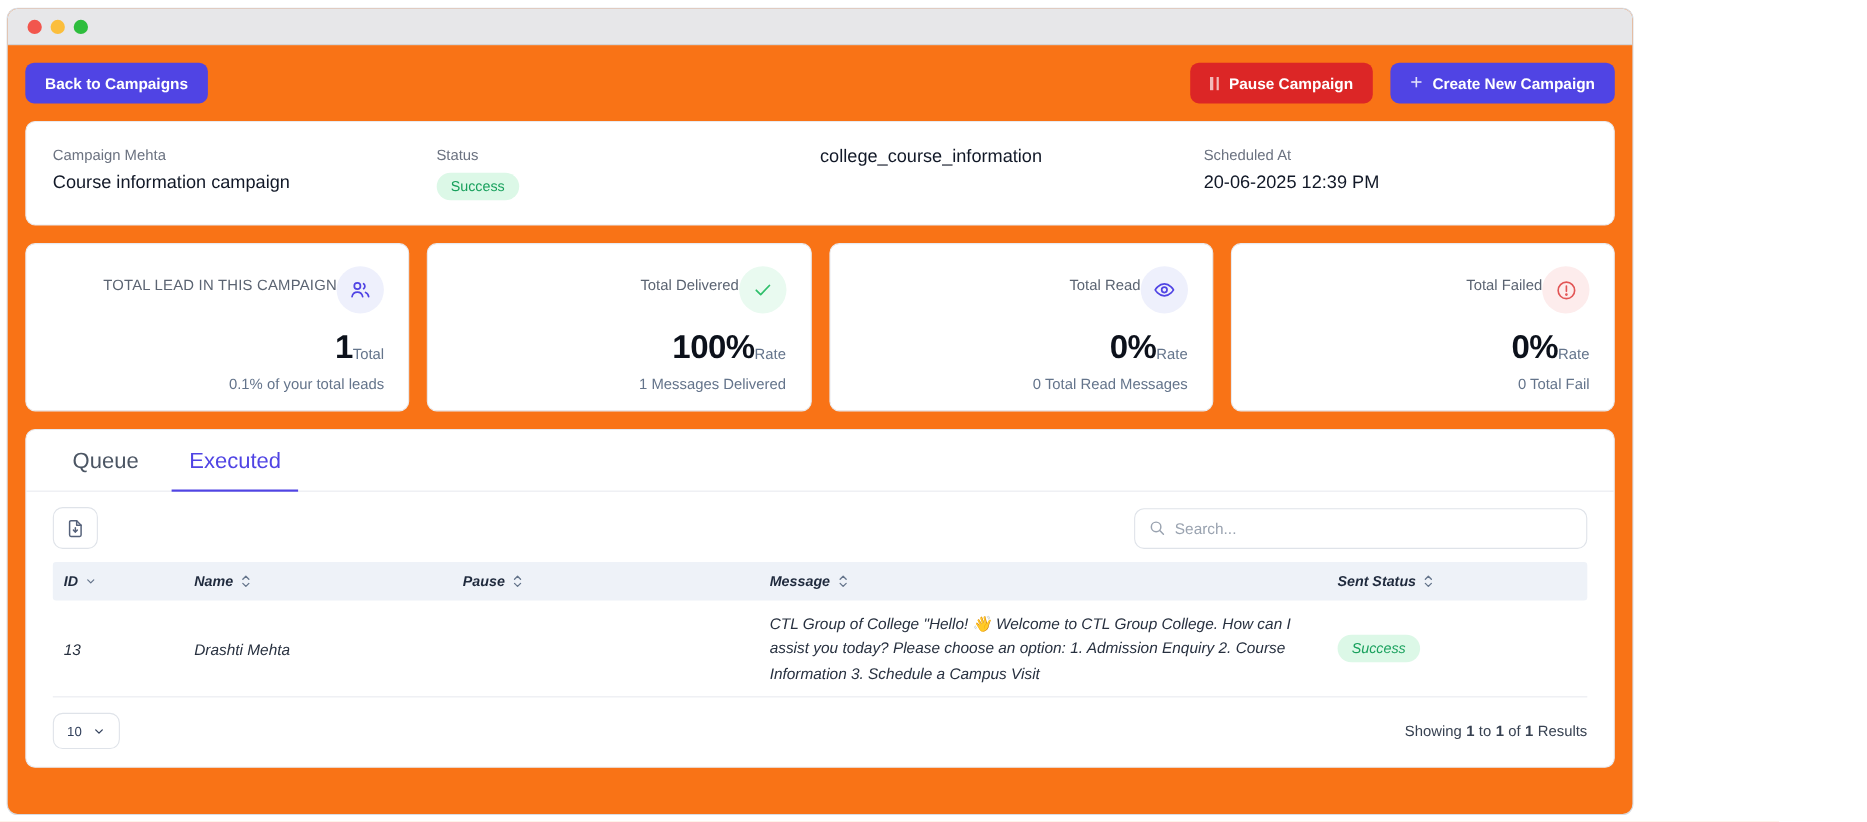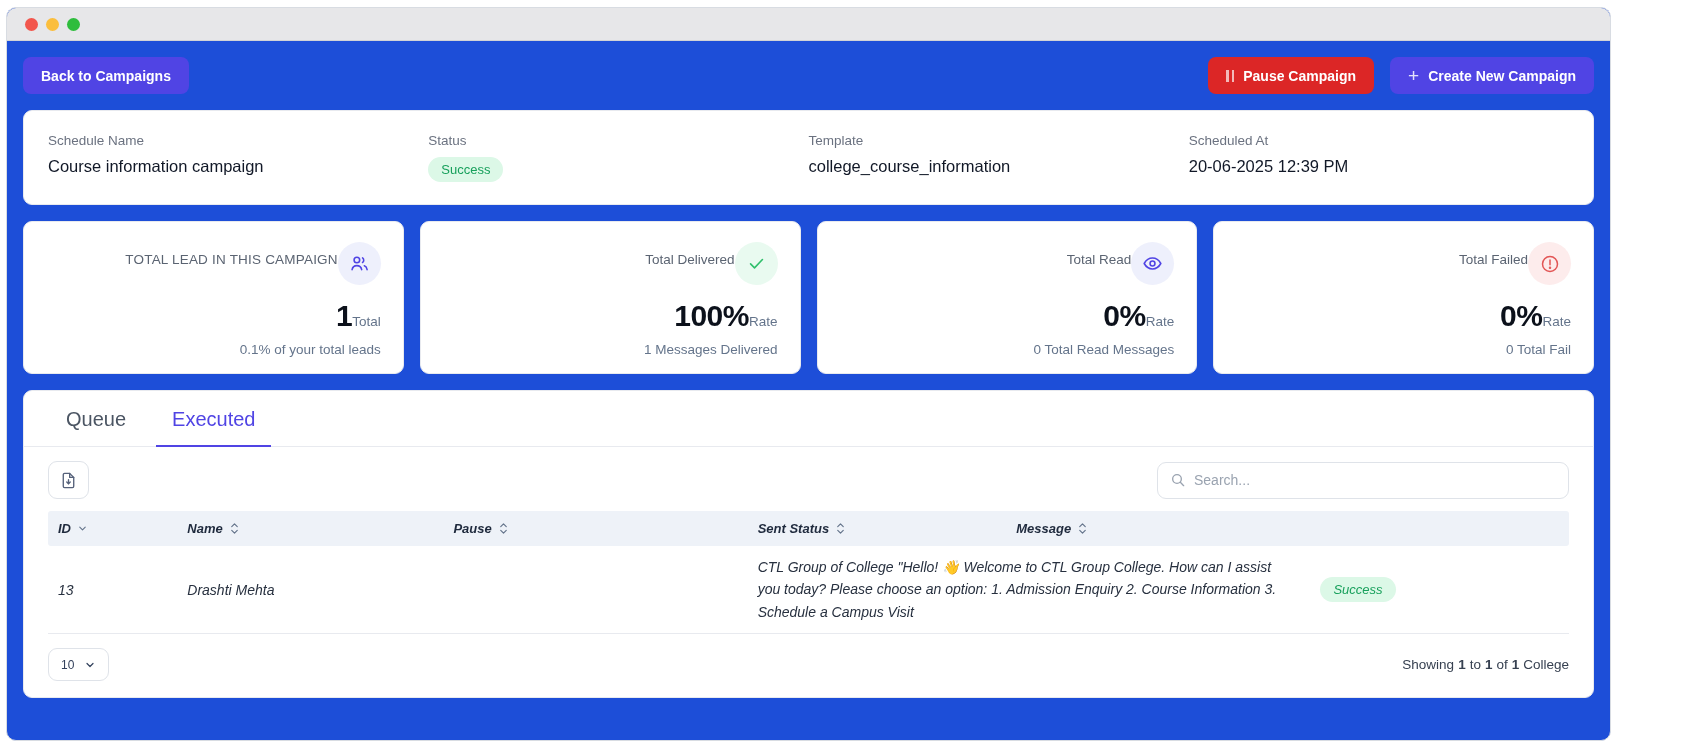--- a/index.html
+++ b/index.html
@@ -3,23 +3,23 @@
 <meta charset="utf-8">
 <style>
   * { margin:0; padding:0; box-sizing:border-box; }
   html,body { background:#ffffff; }
   body {
     width:1697px; height:747px;
     font-family:"Liberation Sans", sans-serif;
     color:#1f2937;
   }
   .window {
-    position:absolute; left:6px; top:7px; width:1605px; height:734px;
+    position:absolute; left:6px; top:7px; width:1479px; height:734px;
     border:1px solid #d8dce2; border-radius:10px; overflow:hidden;
-    background:#1d4ed8;
+    background:#f97316;
   }
   
   .titlebar {
     height:33px; background:#e7e7e9; border-bottom:1px solid #d2d3d6;
     display:flex; align-items:center; padding-left:18px; gap:8px;
   }
   .tl { width:13px; height:13px; border-radius:50%; }
   .tl.red { background:#f2564d; }
   .tl.yellow { background:#fbbe3c; }
   .tl.green { background:#2ebd3d; }
@@ -138,29 +138,28 @@
         <button class="btn btn-indigo">
           <span class="plus-glyph">+</span>
           <span>Create New Campaign</span>
         </button>
       </div>
     </div>
 
     <div class="card info-card">
       <div class="info-grid">
         <div>
-          <div class="field-label">Schedule Name</div>
+          <div class="field-label">Campaign Mehta</div>
           <div class="field-value">Course information campaign</div>
         </div>
         <div>
           <div class="field-label">Status</div>
           <span class="badge">Success</span>
         </div>
         <div>
-          <div class="field-label">Template</div>
           <div class="field-value">college_course_information</div>
         </div>
         <div>
           <div class="field-label">Scheduled At</div>
           <div class="field-value">20-06-2025 12:39 PM</div>
         </div>
       </div>
     </div>
 
     <div class="stats-row">
@@ -287,31 +286,31 @@
           </div>
           <div class="cell c-phone">
             <span>Pause</span>
             <span class="sort-ico">
               <svg width="11" height="13" viewBox="0 0 24 28" fill="none" stroke="#64748b" stroke-width="2.6" stroke-linecap="round" stroke-linejoin="round">
                   <path d="M6 10l6-6 6 6"></path>
                   <path d="M6 18l6 6 6-6"></path>
                 </svg>
             </span>
           </div>
-          <div class="cell c-status">
-            <span>Sent Status</span>
+          <div class="cell c-msg">
+            <span>Message</span>
             <span class="sort-ico">
               <svg width="11" height="13" viewBox="0 0 24 28" fill="none" stroke="#64748b" stroke-width="2.6" stroke-linecap="round" stroke-linejoin="round">
                   <path d="M6 10l6-6 6 6"></path>
                   <path d="M6 18l6 6 6-6"></path>
                 </svg>
             </span>
           </div>
-          <div class="cell c-msg">
-            <span>Message</span>
+          <div class="cell c-status">
+            <span>Sent Status</span>
             <span class="sort-ico">
               <svg width="11" height="13" viewBox="0 0 24 28" fill="none" stroke="#64748b" stroke-width="2.6" stroke-linecap="round" stroke-linejoin="round">
                   <path d="M6 10l6-6 6 6"></path>
                   <path d="M6 18l6 6 6-6"></path>
                 </svg>
             </span>
           </div>
         </div>
 
         <div class="trow">
@@ -334,20 +333,20 @@
               </svg>
           </span>
         </div>
         <div class="summary">
           <span>Showing</span>
           <b>1</b>
           <span>to</span>
           <b>1</b>
           <span>of</span>
           <b>1</b>
-          <span>College</span>
+          <span>Results</span>
         </div>
       </div>
 
     </div>
 
   </div>
 </div>
 
 </body></html>

